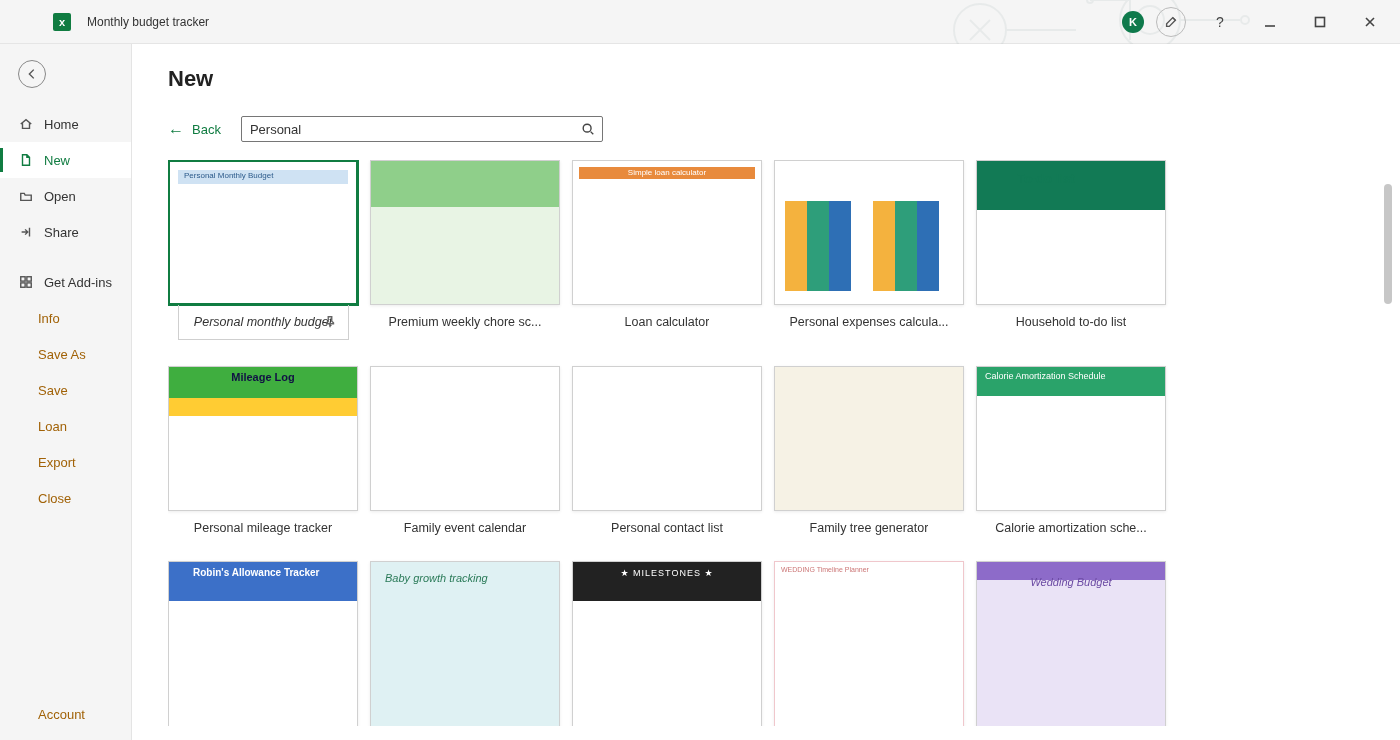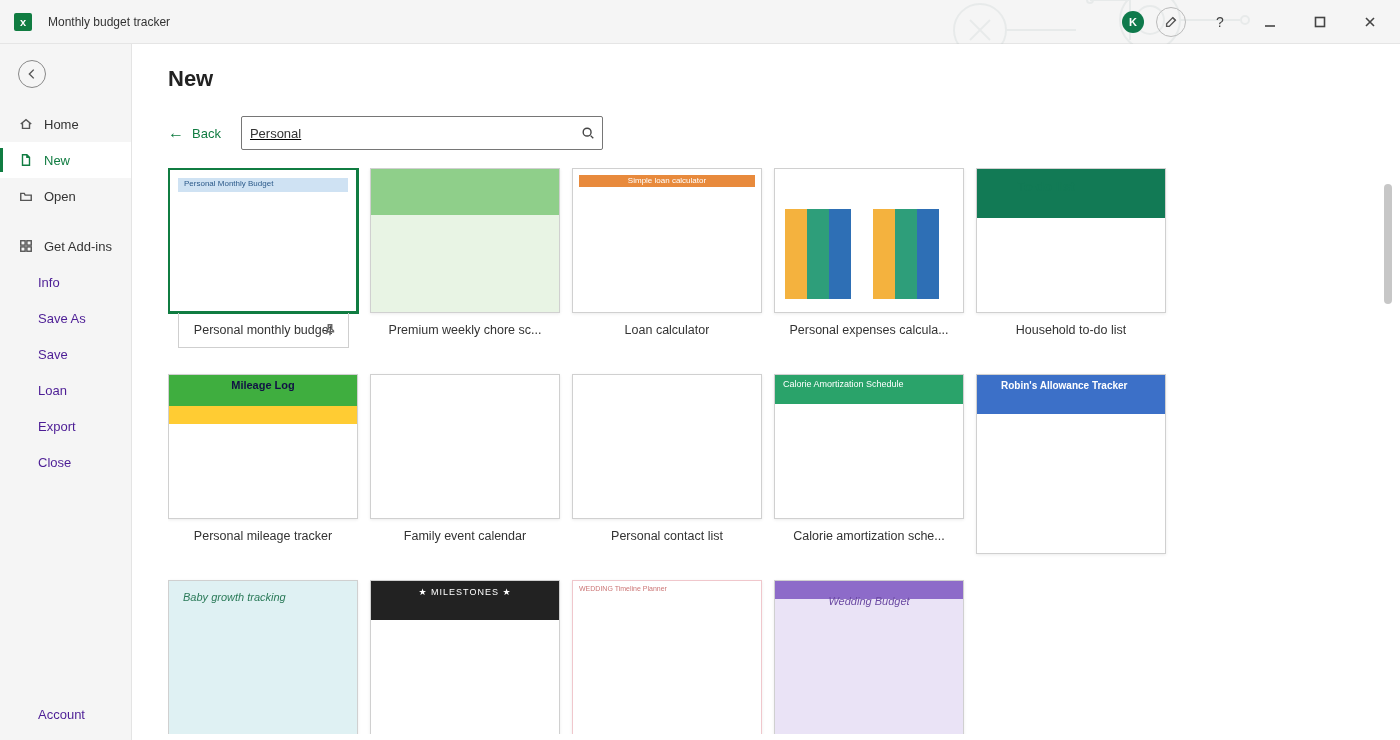--- a/index.html
+++ b/index.html
@@ -6,20 +6,21 @@
   html, body { width: 1400px; height: 740px; overflow: hidden; background: #f0f0f0; }
 
   
   .titlebar {
     height: 44px;
     background: #f5f5f5;
     display: flex;
     align-items: center;
     position: relative;
     border-bottom: 1px solid #e5e5e5;
+    padding-left: 39px;
   }
   .titlebar .app-icon {
     width: 18px; height: 18px;
     margin-left: 14px;
     background: #107c41;
     border-radius: 2px;
     position: relative;
     display: flex; align-items: center; justify-content: center;
   }
   .titlebar .app-icon::after {
@@ -116,21 +117,21 @@
     display:flex; align-items:center; justify-content:center;
     color:#555; font-size:14px;
   }
   .nav-item.active .nav-icon { color:#107c41; }
   .nav-group-bottom {
     position: absolute;
     bottom: 8px; left: 0; right: 6px;
   }
   .nav-plain {
     height: 36px; display:flex; align-items:center;
-    padding-left: 38px; font-size:13px; color:#4c1d95;
+    padding-left: 38px; font-size:13px; color:#a16207;
   }
 
   
   .main {
     flex: 1;
     background: #fff;
     padding: 22px 28px 0 36px;
     overflow: hidden;
     position: relative;
   }
@@ -144,25 +145,25 @@
     display: flex; align-items: center; gap: 20px;
     margin-bottom: 18px;
   }
   .back-link {
     display: flex; align-items: center; gap: 8px;
     color: #107c41; font-size: 13px;
   }
   .back-link .arrow { font-size: 16px; }
   .search-box {
     position: relative;
-    width: 362px; height: 34px;
+    width: 362px; height: 26px;
     border: 1px solid #767676;
     border-radius: 2px;
     background: #fff;
-    display: flex; align-items: flex-start; text-decoration: underline;
+    display: flex; align-items: flex-start;
   }
   .search-box input {
     border: none; outline: none;
     height: 100%; flex: 1;
     padding: 0 8px;
     font-size: 13px; color: #333;
     background: transparent;
   }
   .search-box .search-icon {
     width: 28px; height: 100%;
@@ -200,20 +201,21 @@
     box-shadow: 0 0 0 1px #107c41;
   }
   .template-card.selected {
     background:#fff;
   }
   .template-card.selected .label-row {
     border:1px solid #cfcfcf; border-top:none;
     width:171px; padding:10px 8px;
     display:flex; align-items:center; justify-content:center;
     position:relative;
+    font-style:italic;
   }
   .template-label {
     margin-top:10px;
     font-size:12.5px; color:#333;
     text-align:center;
     max-width: 190px;
     white-space: nowrap; overflow:hidden; text-overflow:ellipsis;
   }
   .template-card.selected .template-label { margin-top:0; }
   .pin-btn {
@@ -341,20 +343,28 @@
 
     <div class="nav-item">
       <span class="nav-icon">
         <svg viewBox="0 0 16 16">
             <path d="M2 5 h4 l1 2 h7 v6 h-12 z"></path>
           </svg>
       </span>
       <span>Open</span>
     </div>
 
+    <div class="nav-item">
+      <span class="nav-icon">
+        <svg viewBox="0 0 16 16">
+            <path d="M3 8 h6 M7 5 l3 3 -3 3 M12 3 v10"></path>
+          </svg>
+      </span>
+      <span>Share</span>
+    </div>
 
     <div style="height:14px"></div>
 
     <div class="nav-item">
       <span class="nav-icon">
         <svg viewBox="0 0 16 16">
             <rect x="2" y="2" width="5" height="5"></rect>
             <rect x="9" y="2" width="5" height="5"></rect>
             <rect x="2" y="9" width="5" height="5"></rect>
             <rect x="9" y="9" width="5" height="5"></rect>
@@ -429,20 +439,24 @@
           </div>
           <div class="template-card">
             <div class="thumb sk-plain"></div>
             <div class="template-label">Family event calendar</div>
           </div>
           <div class="template-card">
             <div class="thumb sk-plain"></div>
             <div class="template-label">Personal contact list</div>
           </div>
           <div class="template-card">
+            <div class="thumb sk-tree"></div>
+            <div class="template-label">Family tree generator</div>
+          </div>
+          <div class="template-card">
             <div class="thumb sk-cal"></div>
             <div class="template-label">Calorie amortization sche...</div>
           </div>
           <div class="template-card row3-offset">
             <div class="thumb sk-allow"></div>
           </div>
           <div class="template-card row3-offset">
             <div class="thumb sk-baby"></div>
           </div>
           <div class="template-card row3-offset">

